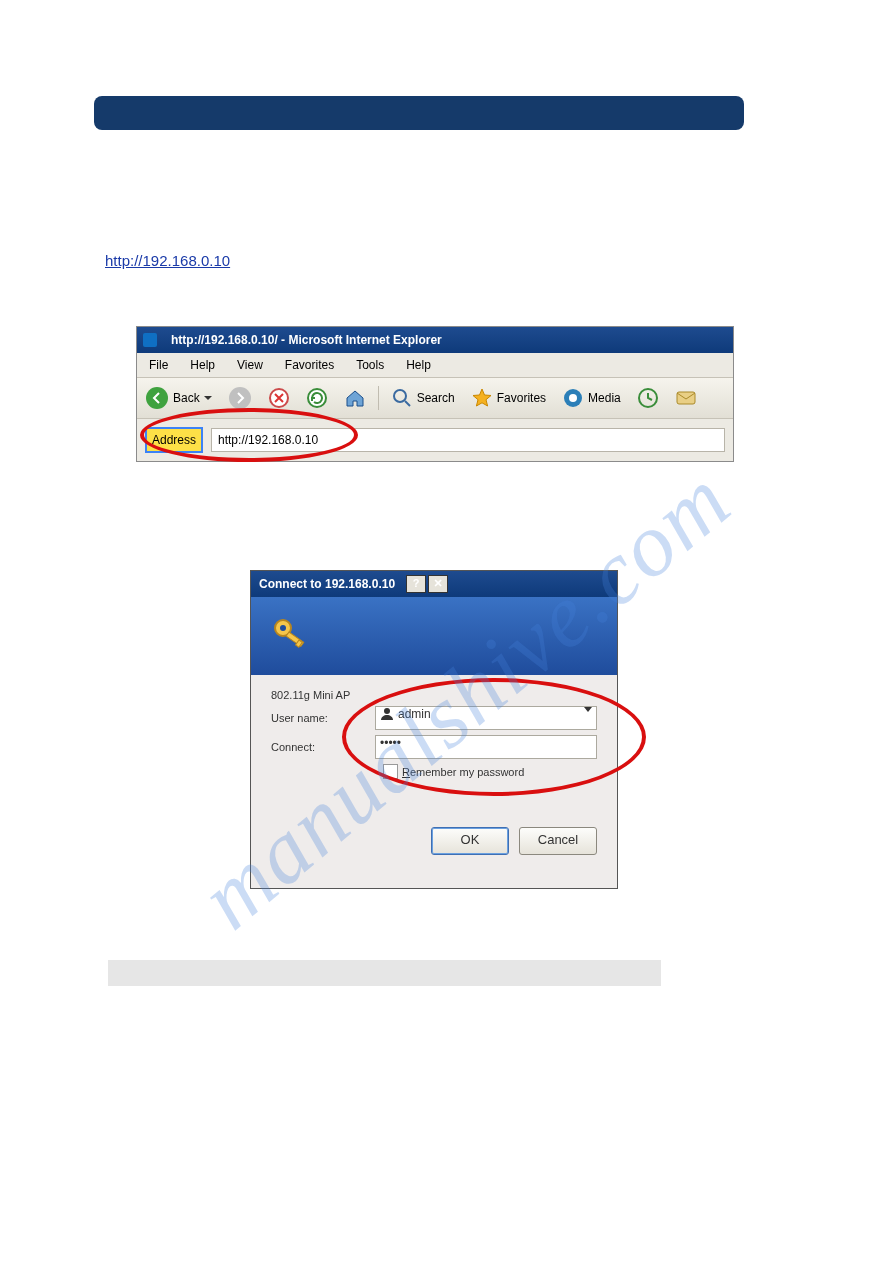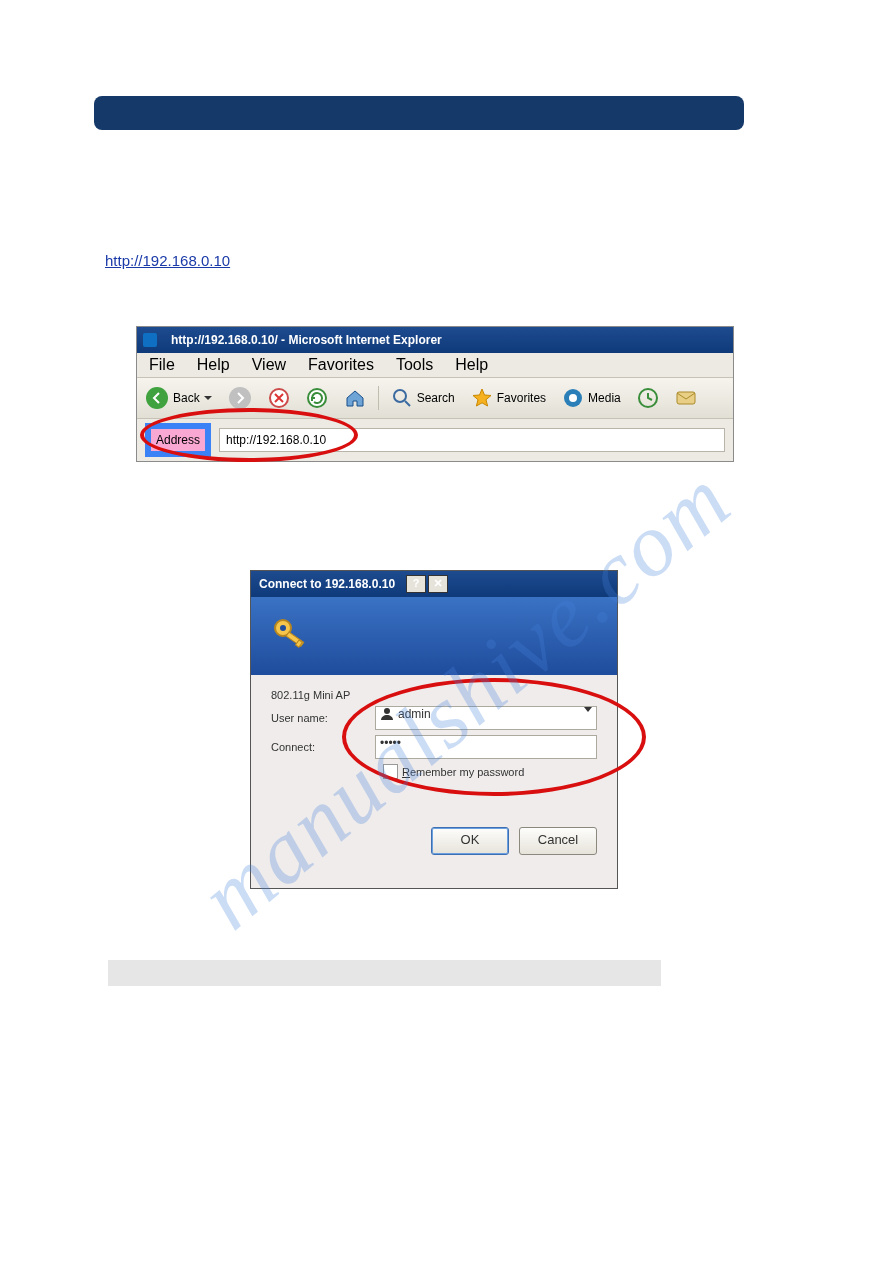--- a/index.html
+++ b/index.html
@@ -68,21 +68,21 @@
     background: #0f6fc3;
     border-radius: 2px;
   }
   .menu {
     height: 24px;
     background: #eceae3;
     display: flex;
     align-items: center;
     gap: 22px;
     padding: 0 12px;
-    font-size: 16px;
+    font-size: 12px;
     font-family: Tahoma, Arial, sans-serif;
     border-bottom: 1px solid #c6c2b7;
   }
   .toolbar {
     height: 40px;
     background: linear-gradient(#f6f4ed,#e2dfd5);
     display: flex;
     align-items: center;
     gap: 8px;
     padding: 0 4px;
@@ -101,25 +101,25 @@
     height: 42px;
     display: flex;
     align-items: center;
     gap: 8px;
     padding: 0 8px;
     font-size: 12px;
     font-family: Tahoma, Arial, sans-serif;
     background: #eceae3;
   }
   .addr-lbl {
-    background: #f9a8d4;
+    background: #fde047;
     padding: 0 5px;
     height: 22px;
     line-height: 22px;
-    border: 6px solid #3b82f6;
+    border: 2px solid #3b82f6;
   }
   .addr-input {
     flex: 1;
     height: 22px;
     background: #fff;
     border: 1px solid #b8b4a9;
     padding: 0 6px;
     line-height: 22px;
     font-size: 12px;
   }

